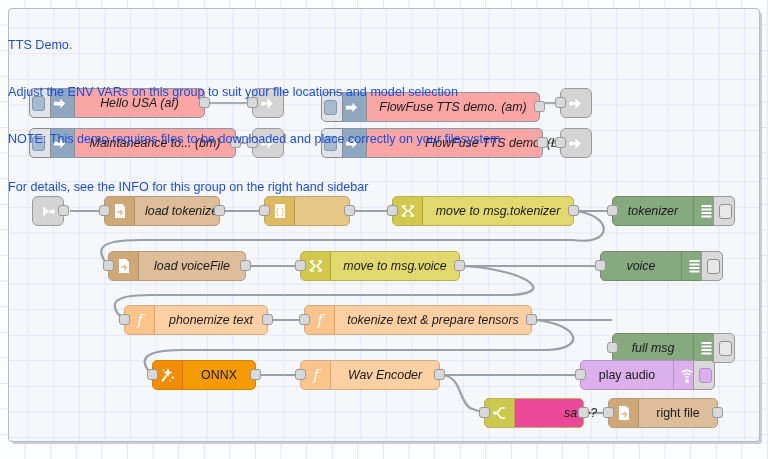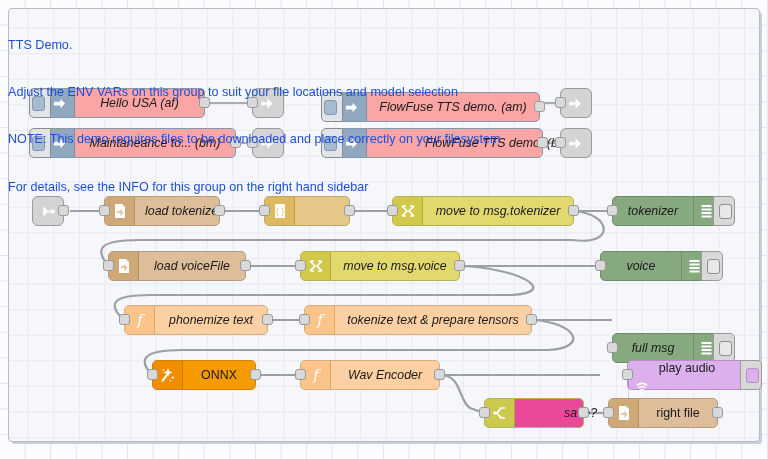--- a/index.html
+++ b/index.html
@@ -468,21 +468,21 @@
   <div class="port in"></div>
   <div class="icon-box">
     <svg class="gl" width="16" height="16" viewBox="0 0 16 16">
         <text x="8" y="13" font-size="15" text-anchor="middle" fill="#fff" font-family="DejaVu Serif, serif" font-style="italic">f</text>
       </svg>
   </div>
   <div class="label">Wav Encoder</div>
   <div class="port out"></div>
 </div>
 
-<div class="node n-audio" style="left:627px; top:360px; width:120px;flex-direction:column;">
+<div class="node n-audio" style="left:580px; top:360px; width:120px;">
   <div class="port in"></div>
   <div class="label plain">play audio</div>
   <div class="status-strip">
     <svg class="gl" width="16" height="17" viewBox="0 0 16 17">
       <path d="M3 5.5 A7 7 0 0 1 13 5.5" stroke="#fff" stroke-width="1.6" fill="none"></path>
       <path d="M4.6 8 A5 5 0 0 1 11.4 8" stroke="#fff" stroke-width="1.6" fill="none"></path>
       <path d="M6.2 10.4 A3 3 0 0 1 9.8 10.4" stroke="#fff" stroke-width="1.6" fill="none"></path>
       <rect x="6.4" y="12.3" width="3.2" height="3.4" fill="#fff"></rect>
     </svg>
   </div>

